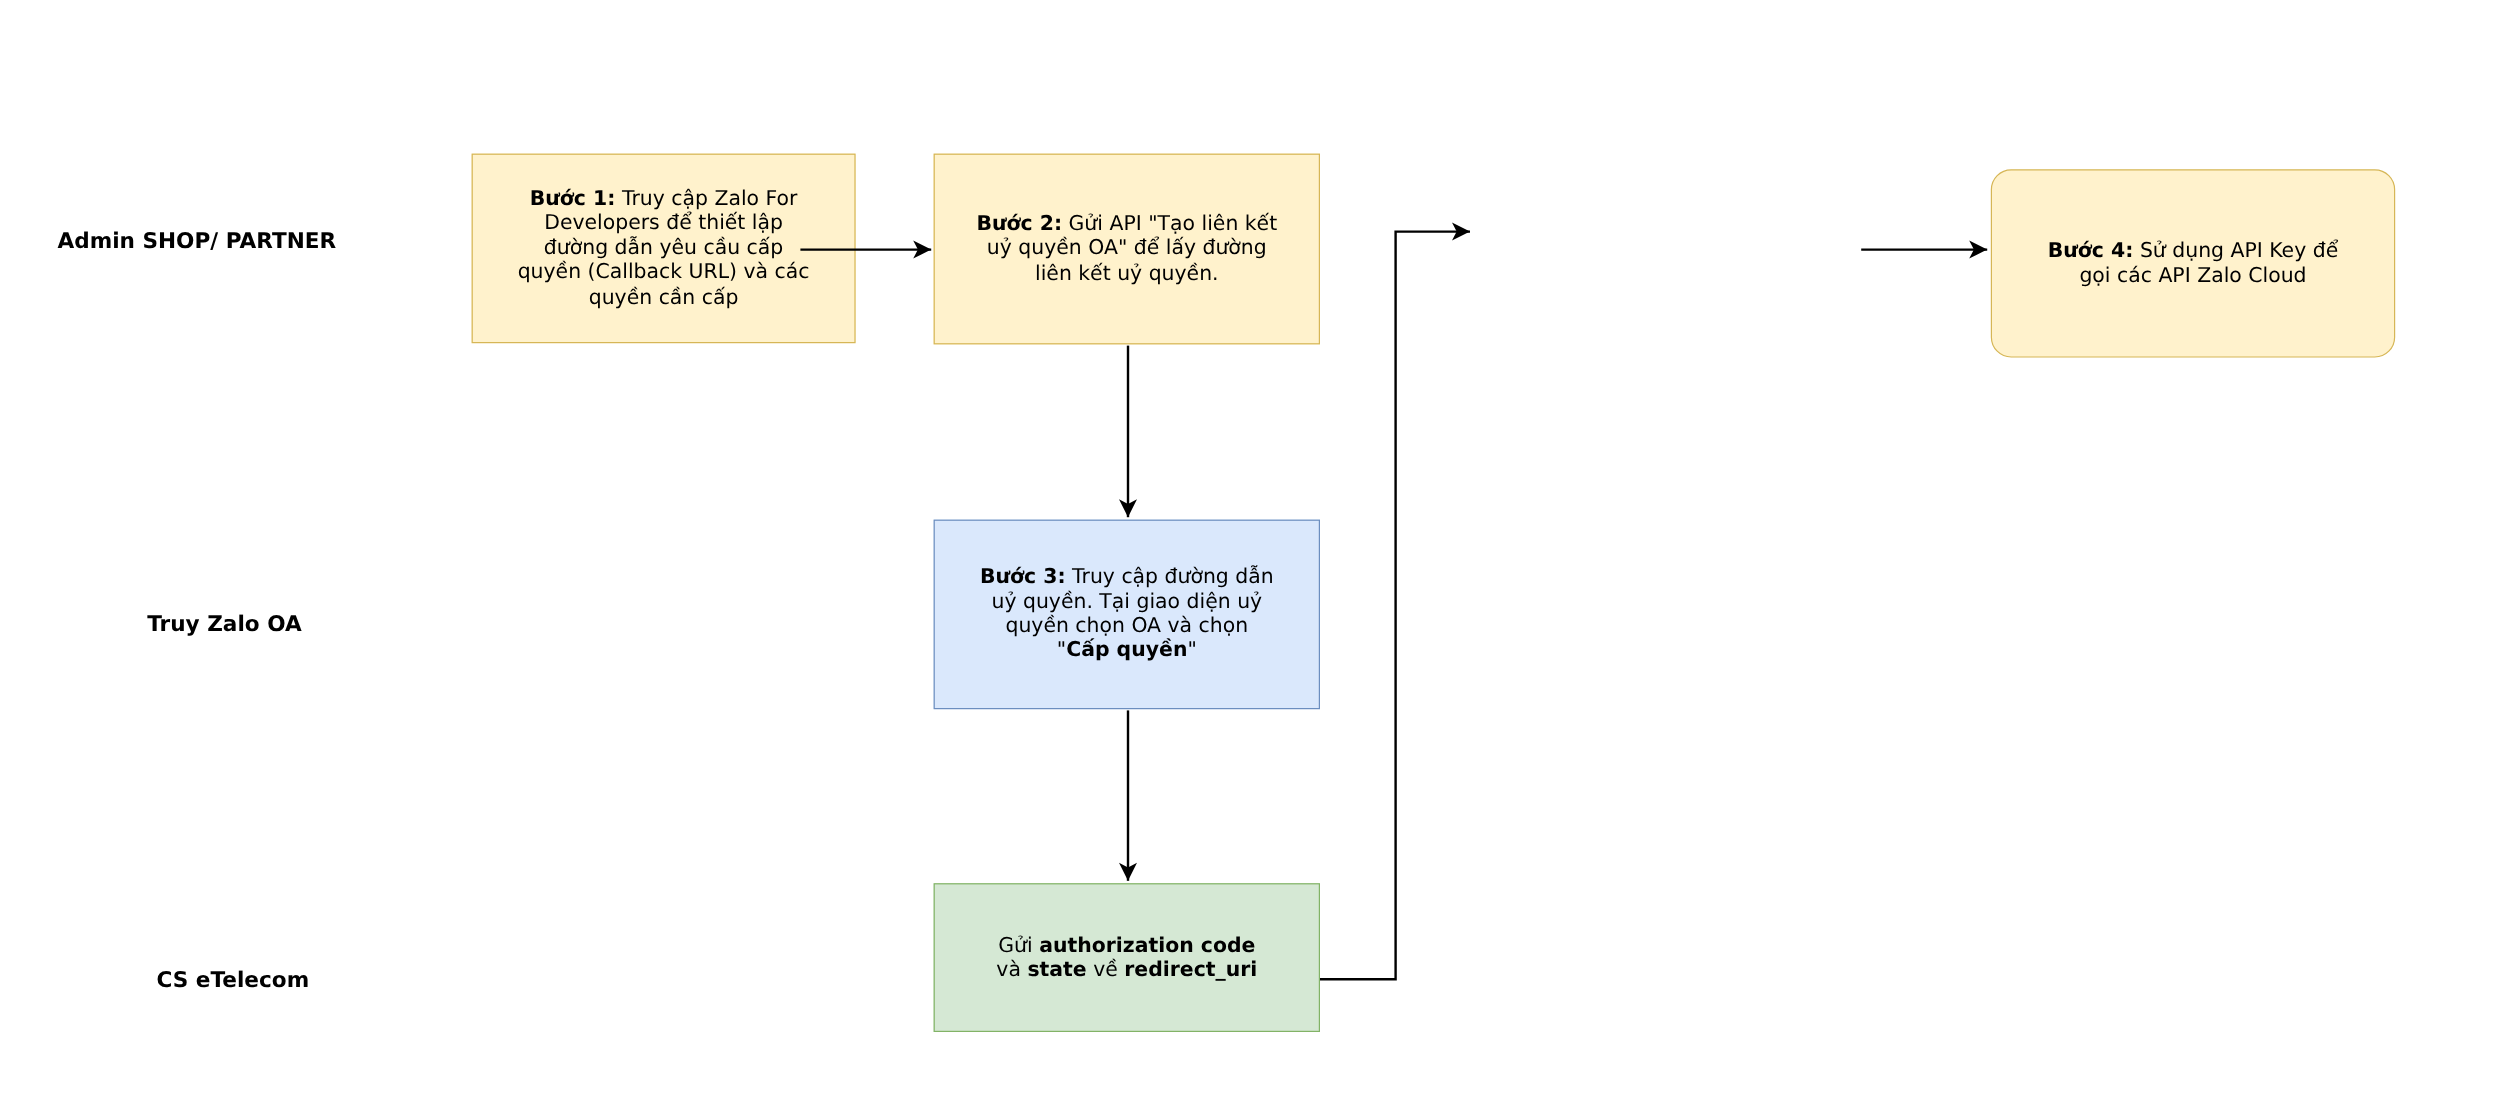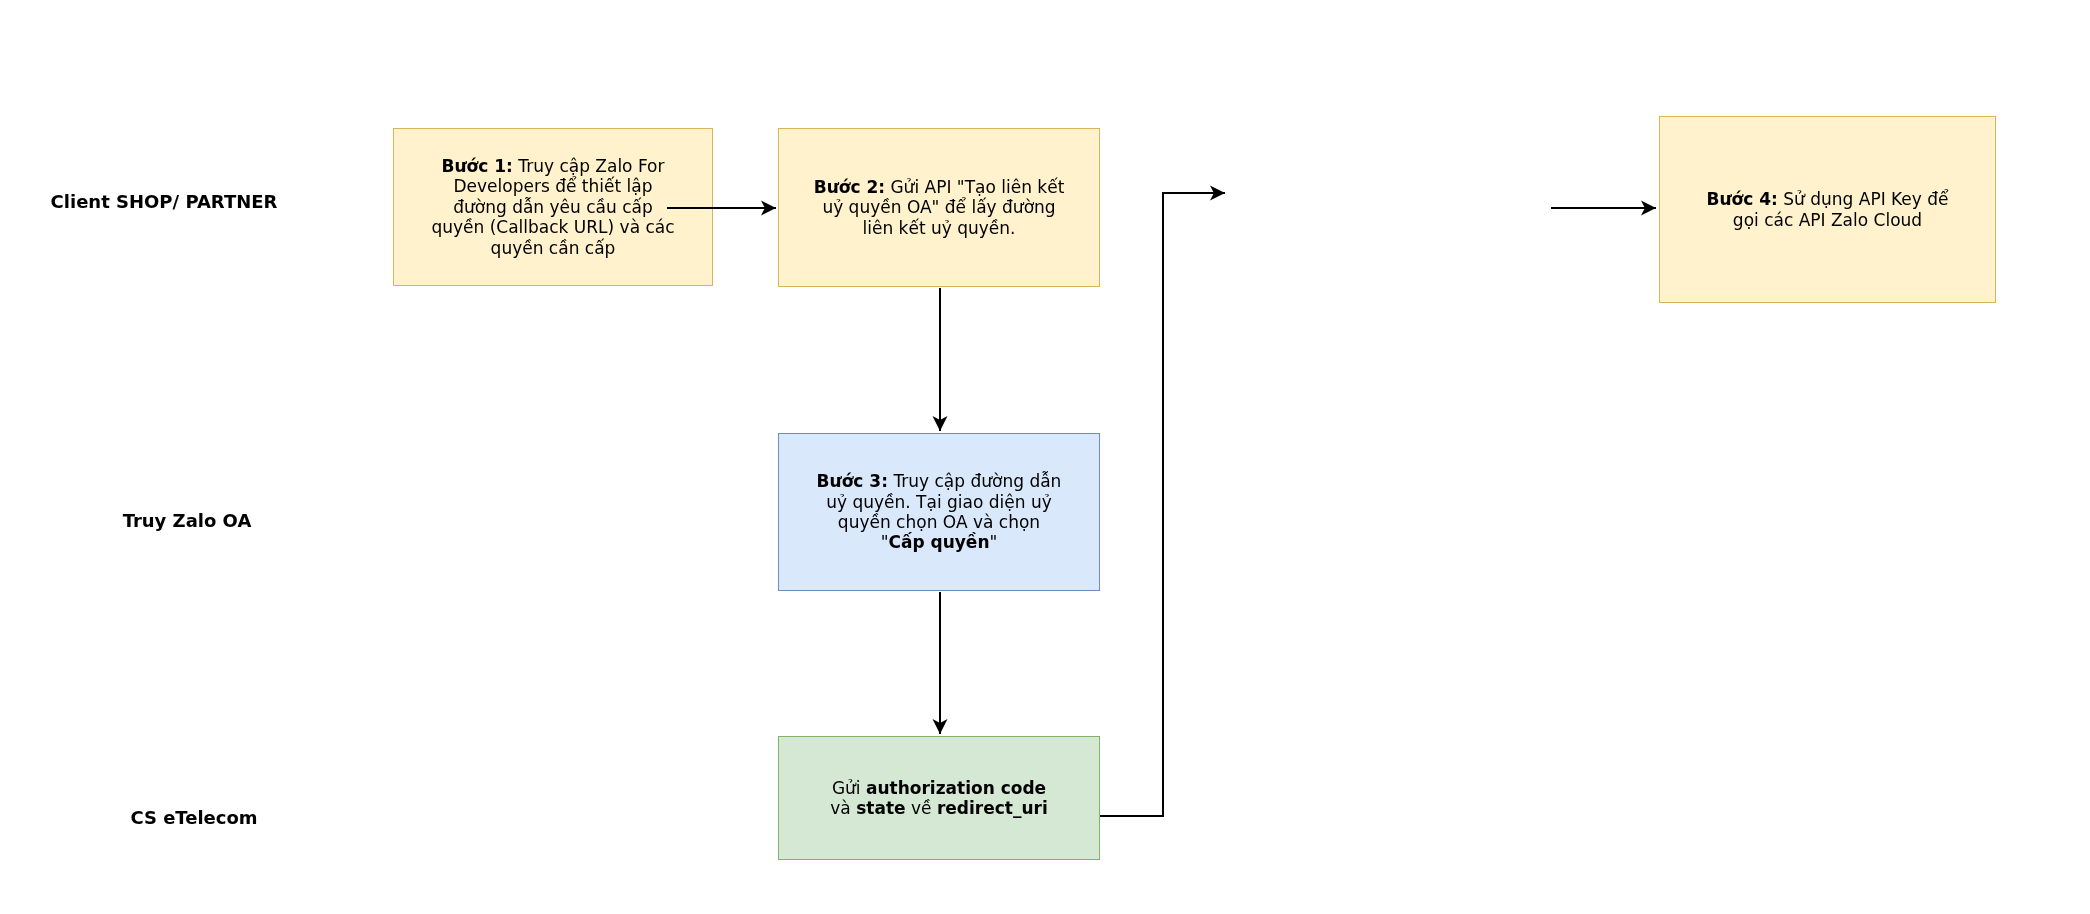--- a/index.html
+++ b/index.html
@@ -30,31 +30,31 @@
   .node.process { background:var(--process_fill); border:1px solid var(--process_border); }
   .node.admin   { background:var(--admin_fill);   border:1px solid var(--admin_border); }
   .node.cs      { background:var(--cs_fill);      border:1px solid var(--cs_border); }
   .arrows { position:absolute; left:0; top:0; pointer-events:none; }
   #lane-client  { left:164px; top:201px; }
   #lane-admin   { left:187px; top:520px; }
   #lane-cs      { left:194px; top:817px; }
   #node-step1        { left:347px;  top:128px; width:320px; height:158px;margin-left:46px; }
   #node-step2        { left:778px;  top:128px; width:322px; height:159px; }
   #node-step3-connect{ left:1227px; top:128px; width:323px; height:159px; }
-  #node-step4        { left:1659px; top:116px; width:337px; height:187px; }
+  #node-step4        { left:1659px; top:141px; width:337px; height:157px;border-radius:17px; }
   #node-step3-admin  { left:778px;  top:433px; width:322px; height:158px; }
   #node-cs-send      { left:778px;  top:736px; width:322px; height:124px; }
 </style>
 </head>
 <body>
 
 <div class="canvas">
 
 
-  <div class="lane-label" id="lane-client">Client SHOP/ PARTNER</div>
+  <div class="lane-label" id="lane-client">Admin SHOP/ PARTNER</div>
   <div class="lane-label" id="lane-admin">Truy Zalo OA</div>
   <div class="lane-label" id="lane-cs">CS eTelecom</div>
 
   <div class="node process" id="node-step1"><span><b>Bước 1:</b> Truy cập Zalo For
 Developers để thiết lập
 đường dẫn yêu cầu cấp
 quyền (Callback URL) và các
 quyền cần cấp</span></div>
   <div class="node process" id="node-step2"><span><b>Bước 2:</b> Gửi API "Tạo liên kết
 uỷ quyền OA" để lấy đường

